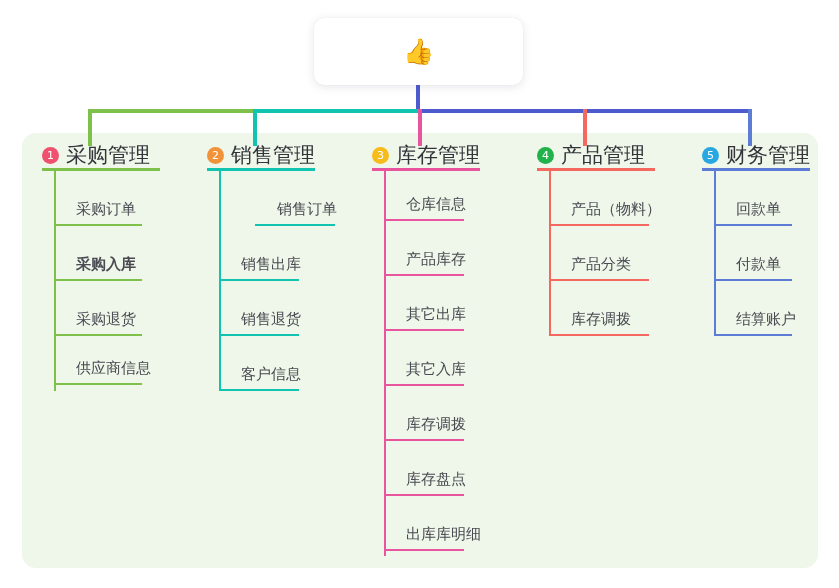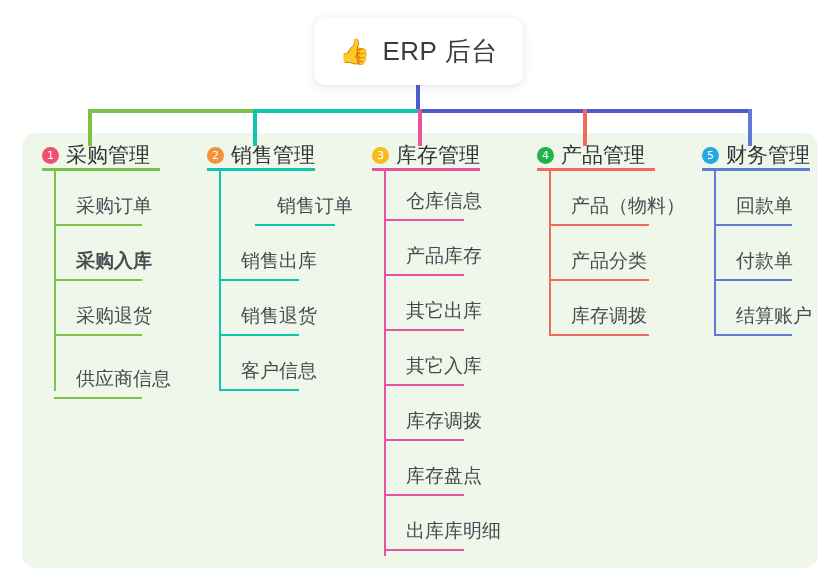--- a/index.html
+++ b/index.html
@@ -48,40 +48,39 @@
     color:#ffffff;font-size:11px;line-height:17px;text-align:center;
     display:inline-block;flex:none;font-family:"DejaVu Sans",sans-serif;
   }
   .col-title{font-size:21px;color:#33333a;}
   .col-underline{position:absolute;height:3px;left:0;top:35px;}
 
   
   .items{position:absolute;top:38px;left:12px;}
   .item{position:relative;padding-left:22px;box-sizing:border-box;}
   .item-label{
-    font-size:19px;color:#4a4a52;white-space:nowrap;
+    font-size:15px;color:#4a4a52;white-space:nowrap;
     position:absolute;left:22px;bottom:7px;
   }
   .item-hline{position:absolute;left:0;bottom:0;height:2px;}
   .spine{position:absolute;left:0;top:0;width:2px;}
 
   
   .panel{z-index:0;}
   .col{z-index:2;}
   .ln{z-index:3;}
   .root-card{z-index:4;}
 </style>
 </head>
 <body>
 
 <div id="stage">
 
   <div class="root-card">
     <span class="root-emoji">👍</span>
-    <span class="root-title">ERP 后台</span>
   </div>
 
   <div id="connectors">
       <div class="ln stem" style="left: 416px; top: 85px; width: 4px; height: 26px; background: rgb(78, 91, 207);"></div>
       <div class="ln hseg" style="left: 88px; top: 109px; width: 169px; height: 4px; background: rgb(125, 192, 74);"></div>
       <div class="ln hseg" style="left: 253px; top: 109px; width: 169px; height: 4px; background: rgb(17, 196, 176);"></div>
       <div class="ln hseg" style="left: 418px; top: 109px; width: 334px; height: 4px; background: rgb(78, 91, 207);"></div>
       <div class="ln vdrop" style="left: 88px; top: 109px; width: 4px; height: 37px; background: rgb(125, 192, 74);"></div>
       <div class="ln vdrop" style="left: 253px; top: 109px; width: 4px; height: 37px; background: rgb(17, 196, 176);"></div>
       <div class="ln vdrop" style="left: 418px; top: 109px; width: 4px; height: 37px; background: rgb(232, 85, 158);"></div>
@@ -105,21 +104,21 @@
             <div class="item-hline" style="width: 88px; background: rgb(125, 192, 74);"></div>
           </div>
           <div class="item" style="height: 55px; font-weight: bold;">
             <span class="item-label">采购入库</span>
             <div class="item-hline" style="width: 88px; background: rgb(125, 192, 74);"></div>
           </div>
           <div class="item" style="height: 55px;">
             <span class="item-label">采购退货</span>
             <div class="item-hline" style="width: 88px; background: rgb(125, 192, 74);"></div>
           </div>
-          <div class="item" style="height: 63px;">
+          <div class="item" style="height: 49px;">
             <span class="item-label">供应商信息</span>
             <div class="item-hline" style="width: 88px; background: rgb(125, 192, 74);"></div>
           </div>
         </div>
       </div>
       <div class="col" style="left: 207px; top: 133px;">
         <div class="col-head">
           <span class="badge" style="background: rgb(242, 147, 57);">2</span>
           <span class="col-title">销售管理</span>
         </div>

